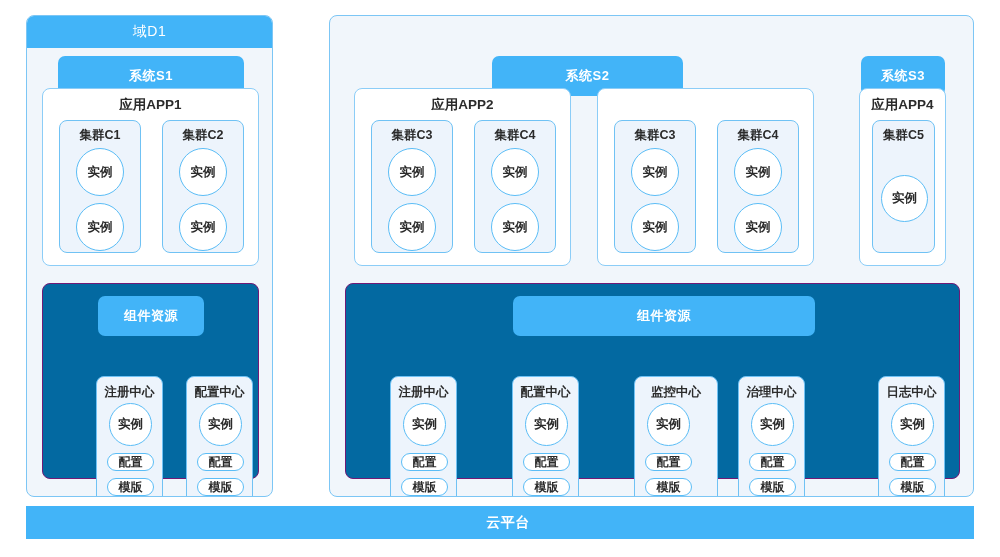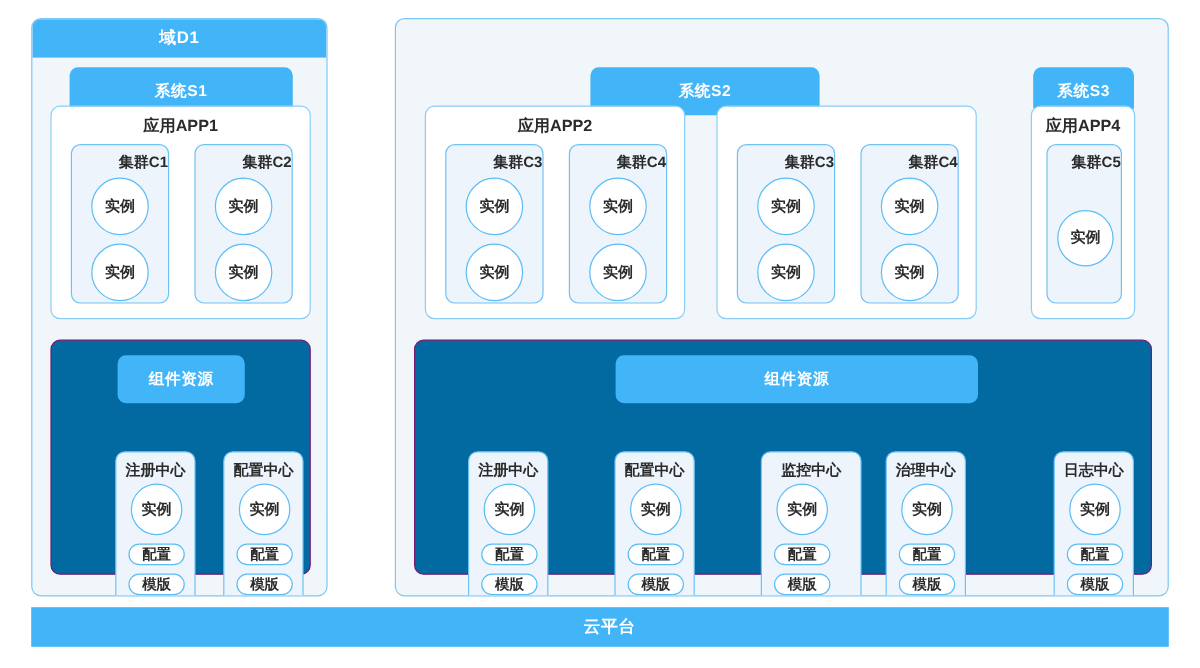--- a/index.html
+++ b/index.html
@@ -27,21 +27,21 @@
   }
   .domain-header {
     position: absolute;
     left: 0; top: 0; right: 0;
     height: 32px;
     background: #42b4f8;
     display: flex;
     align-items: center;
     justify-content: center;
     color: #ffffff;
-    font-weight: bold;
+    font-weight: normal;
     font-size: 14px;
     letter-spacing: .5px;
   }
 
   
   .pill {
     background: #42b4f8;
     border-radius: 7px;
     display: flex;
     align-items: center;
@@ -70,21 +70,21 @@
 
   
   .clusterbox {
     background: #edf4fc;
     border: 1px solid #70c2f4;
     border-radius: 8px;
   }
   .clusterbox-title {
     position: absolute;
     left: 0; right: 0; top: 6px;
-    text-align: right;
+    text-align: center;
     font-size: 12.5px;
     font-weight: bold;
     color: #2b2b2b;
   }
 
   
   .instance {
     border-radius: 50%;
     background: #ffffff;
     border: 1.3px solid #5bbdf6;

